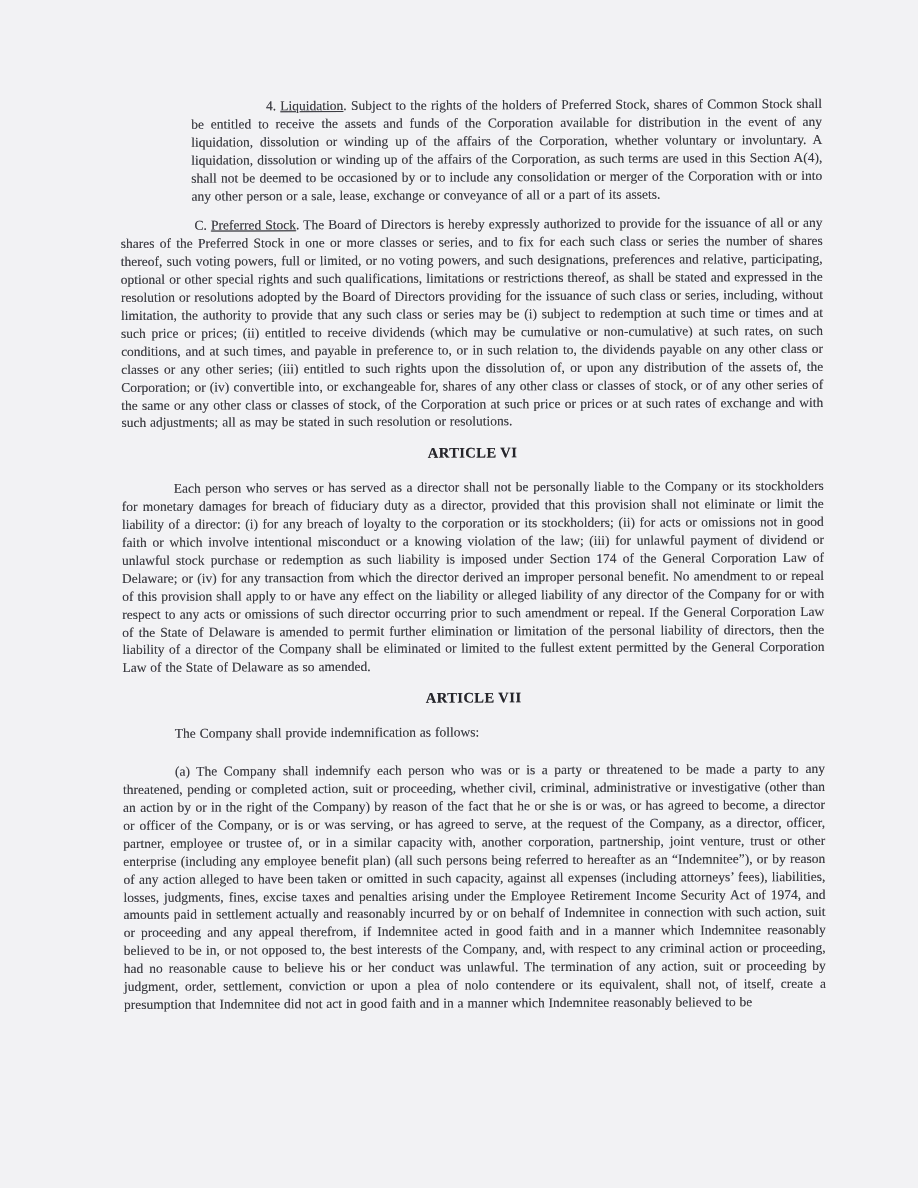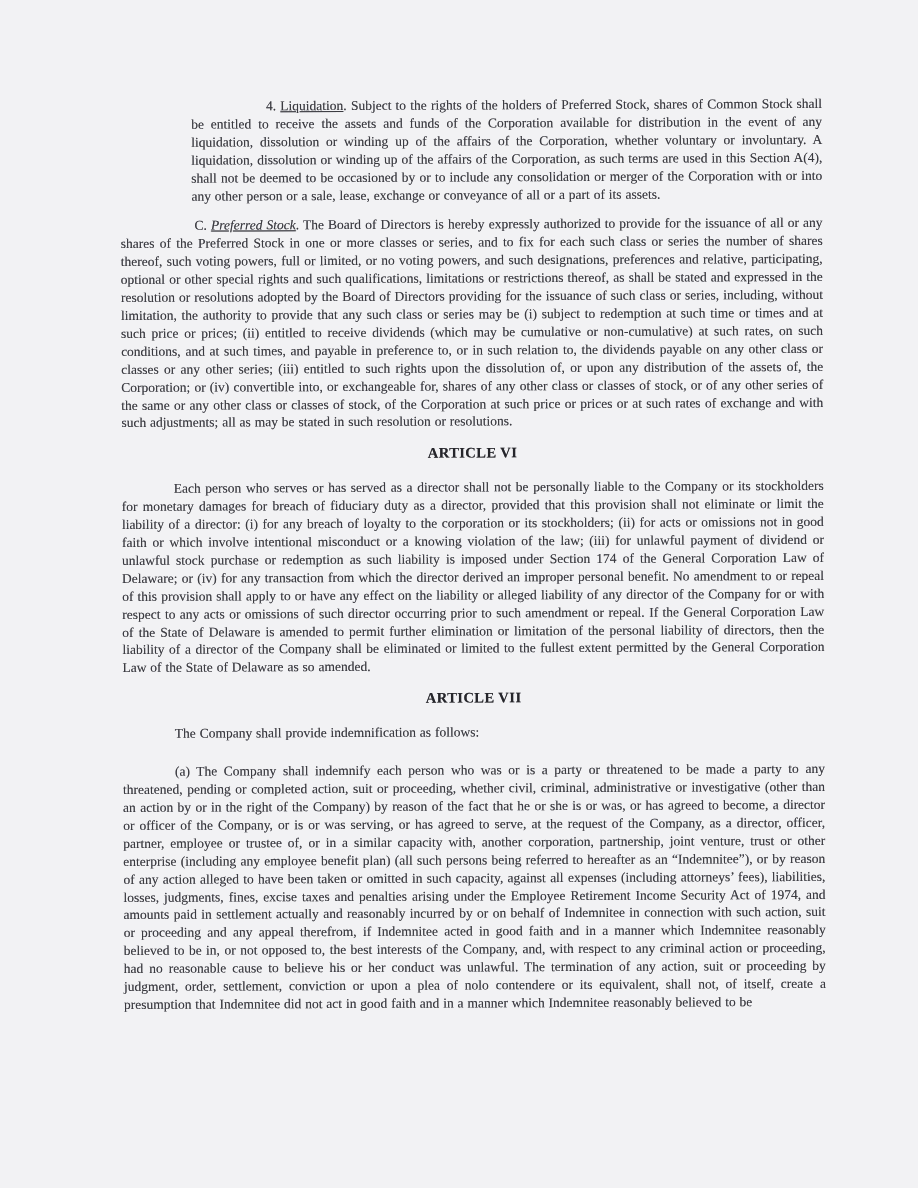--- a/index.html
+++ b/index.html
@@ -51,21 +51,21 @@
     text-shadow: 0 0 0.5px rgba(38,38,43,0.6);
   }
   .para-body {
     text-indent: 52px;
   }
   .para-intro {
     text-indent: 52px;
     margin-bottom: 20px;
   }
   .u { text-decoration: underline; }
-  .iu { text-decoration: underline; font-style: italic; }
+  .iu { text-decoration: underline; }
 </style>
 </head>
 <body>
 
 <div class="page">
   <div class="content">
 
     <p class="para para-liquidation"><span>4. </span><span class="u">Liquidation</span><span>. </span><span>Subject to the rights of the holders of Preferred Stock, shares of Common Stock shall be entitled to receive the assets and funds of the Corporation available for distribution in the event of any liquidation, dissolution or winding up of the affairs of the Corporation, whether voluntary or involuntary. A liquidation, dissolution or winding up of the affairs of the Corporation, as such terms are used in this Section A(4), shall not be deemed to be occasioned by or to include any consolidation or merger of the Corporation with or into any other person or a sale, lease, exchange or conveyance of all or a part of its assets.</span></p>
 
     <p class="para para-preferred"><span>C. </span><span class="iu">Preferred Stock</span><span>. </span><span>The Board of Directors is hereby expressly authorized to provide for the issuance of all or any shares of the Preferred Stock in one or more classes or series, and to fix for each such class or series the number of shares thereof, such voting powers, full or limited, or no voting powers, and such designations, preferences and relative, participating, optional or other special rights and such qualifications, limitations or restrictions thereof, as shall be stated and expressed in the resolution or resolutions adopted by the Board of Directors providing for the issuance of such class or series, including, without limitation, the authority to provide that any such class or series may be (i) subject to redemption at such time or times and at such price or prices; (ii) entitled to receive dividends (which may be cumulative or non-cumulative) at such rates, on such conditions, and at such times, and payable in preference to, or in such relation to, the dividends payable on any other class or classes or any other series; (iii) entitled to such rights upon the dissolution of, or upon any distribution of the assets of, the Corporation; or (iv) convertible into, or exchangeable for, shares of any other class or classes of stock, or of any other series of the same or any other class or classes of stock, of the Corporation at such price or prices or at such rates of exchange and with such adjustments; all as may be stated in such resolution or resolutions.</span></p>

